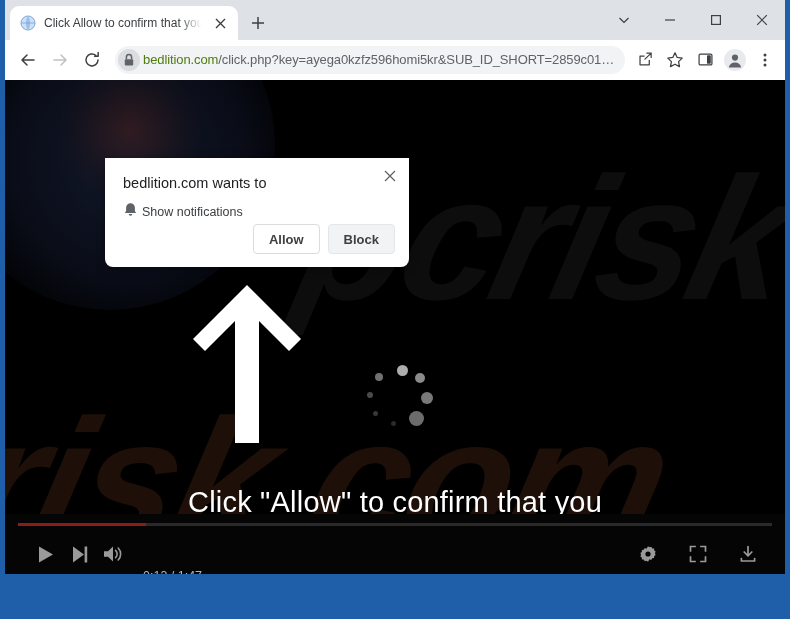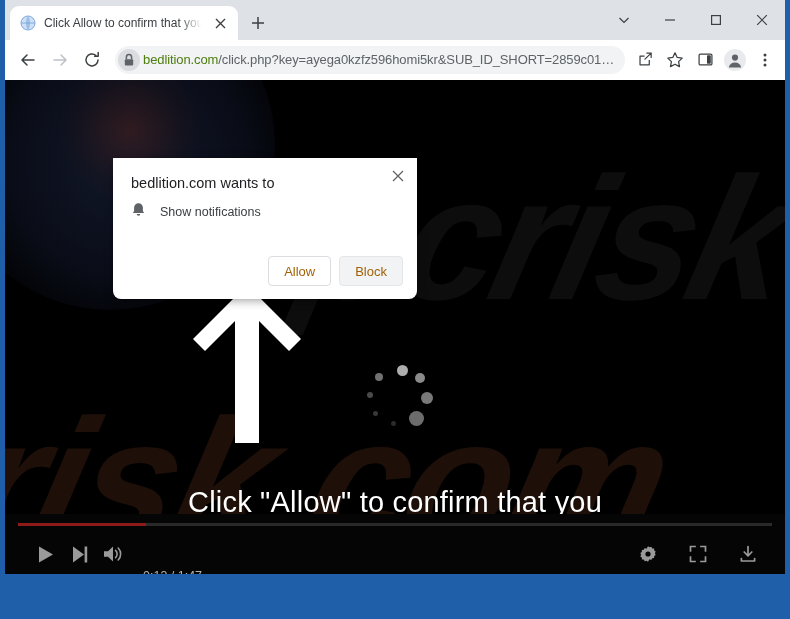--- a/index.html
+++ b/index.html
@@ -193,56 +193,56 @@
   }
   #ptime {
     color: #b4b4b4; font-size: 12.5px;
     margin-left: 12px;
     margin-top: 44px;
   }
   #pright { margin-left: auto; display: flex; align-items: center; gap: 16px; }
   
   #permbubble {
     position: absolute;
-    left: 108px; top: 78px;
-    width: 304px; height: 141px;
+    left: 100px; top: 78px;
+    width: 304px; height: 109px;
     background: #ffffff;
     border-radius: 0 0 8px 8px;
     box-shadow: 0 2px 10px rgba(0,0,0,.35), 0 0 1px rgba(0,0,0,.2);
     z-index: 20;
   }
   #perm-close {
     position: absolute; right: 6px; top: 5px;
     width: 26px; height: 26px;
     display: flex; align-items: center; justify-content: center;
     border-radius: 50%;
   }
   #perm-title {
     position: absolute; left: 18px; top: 17px;
     font-size: 14.5px; color: #202124;
   }
   #perm-row {
     position: absolute; left: 18px; top: 44px;
-    display: flex; align-items: center; gap: 14px; text-align: right;
+    display: flex; align-items: center; gap: 4px; text-align: right;
   }
   #perm-row .lbl { font-size: 12.5px; color: #3c4043; }
   #perm-btns {
     position: absolute; right: 14px; bottom: 13px;
     display: flex; gap: 8px;
   }
   .pbtn2 {
     height: 30px; min-width: 58px;
     padding: 5px 15px;
     border: 1px solid #dadce0;
     border-radius: 4px;
     background: #ffffff;
-    color: #a16207;
+    color: #404040;
     font-size: 13px;
     font-family: "Liberation Sans", sans-serif;
-    display: flex; align-items: center; justify-content: center;
+    display: flex; align-items: center; justify-content: center; font-weight: bold;
   }
   .pbtn2.blocked { background: #f1f3f4; border-color: #e4e7ea; }
 </style>
 </head>
 <body>
 
 <div id="window">
 
   <div id="titlebar">
     <div id="tabstrip">

